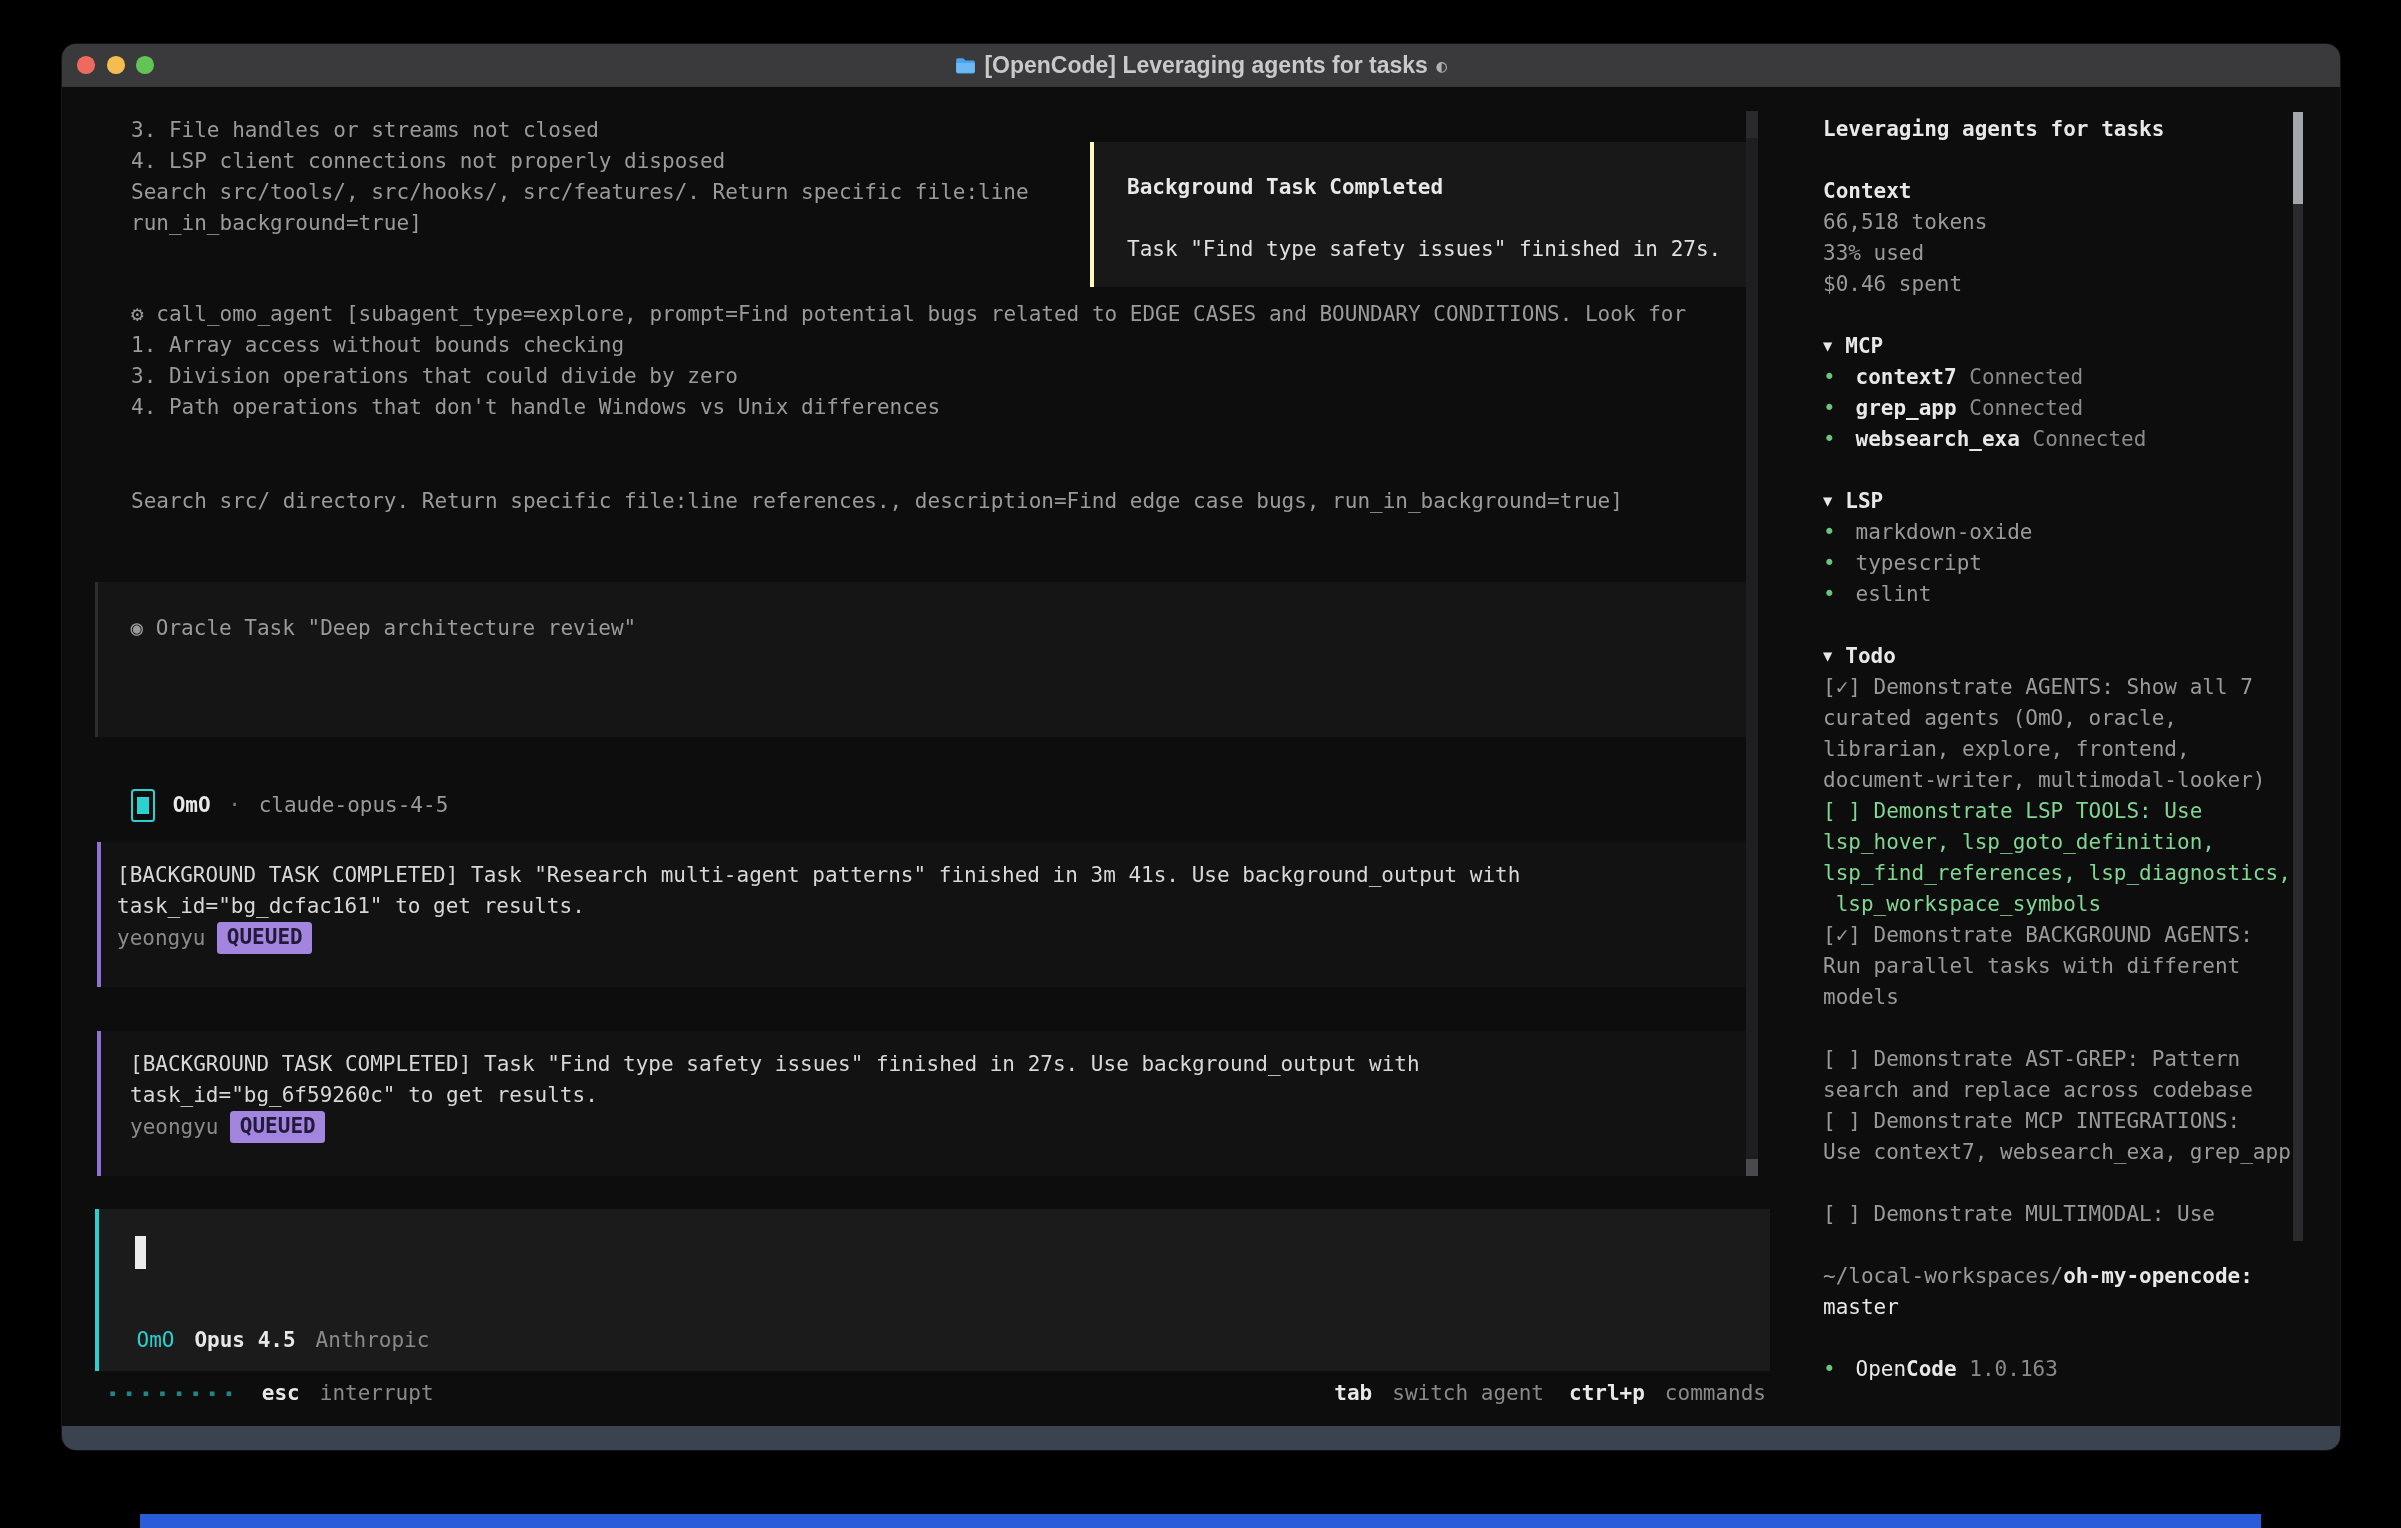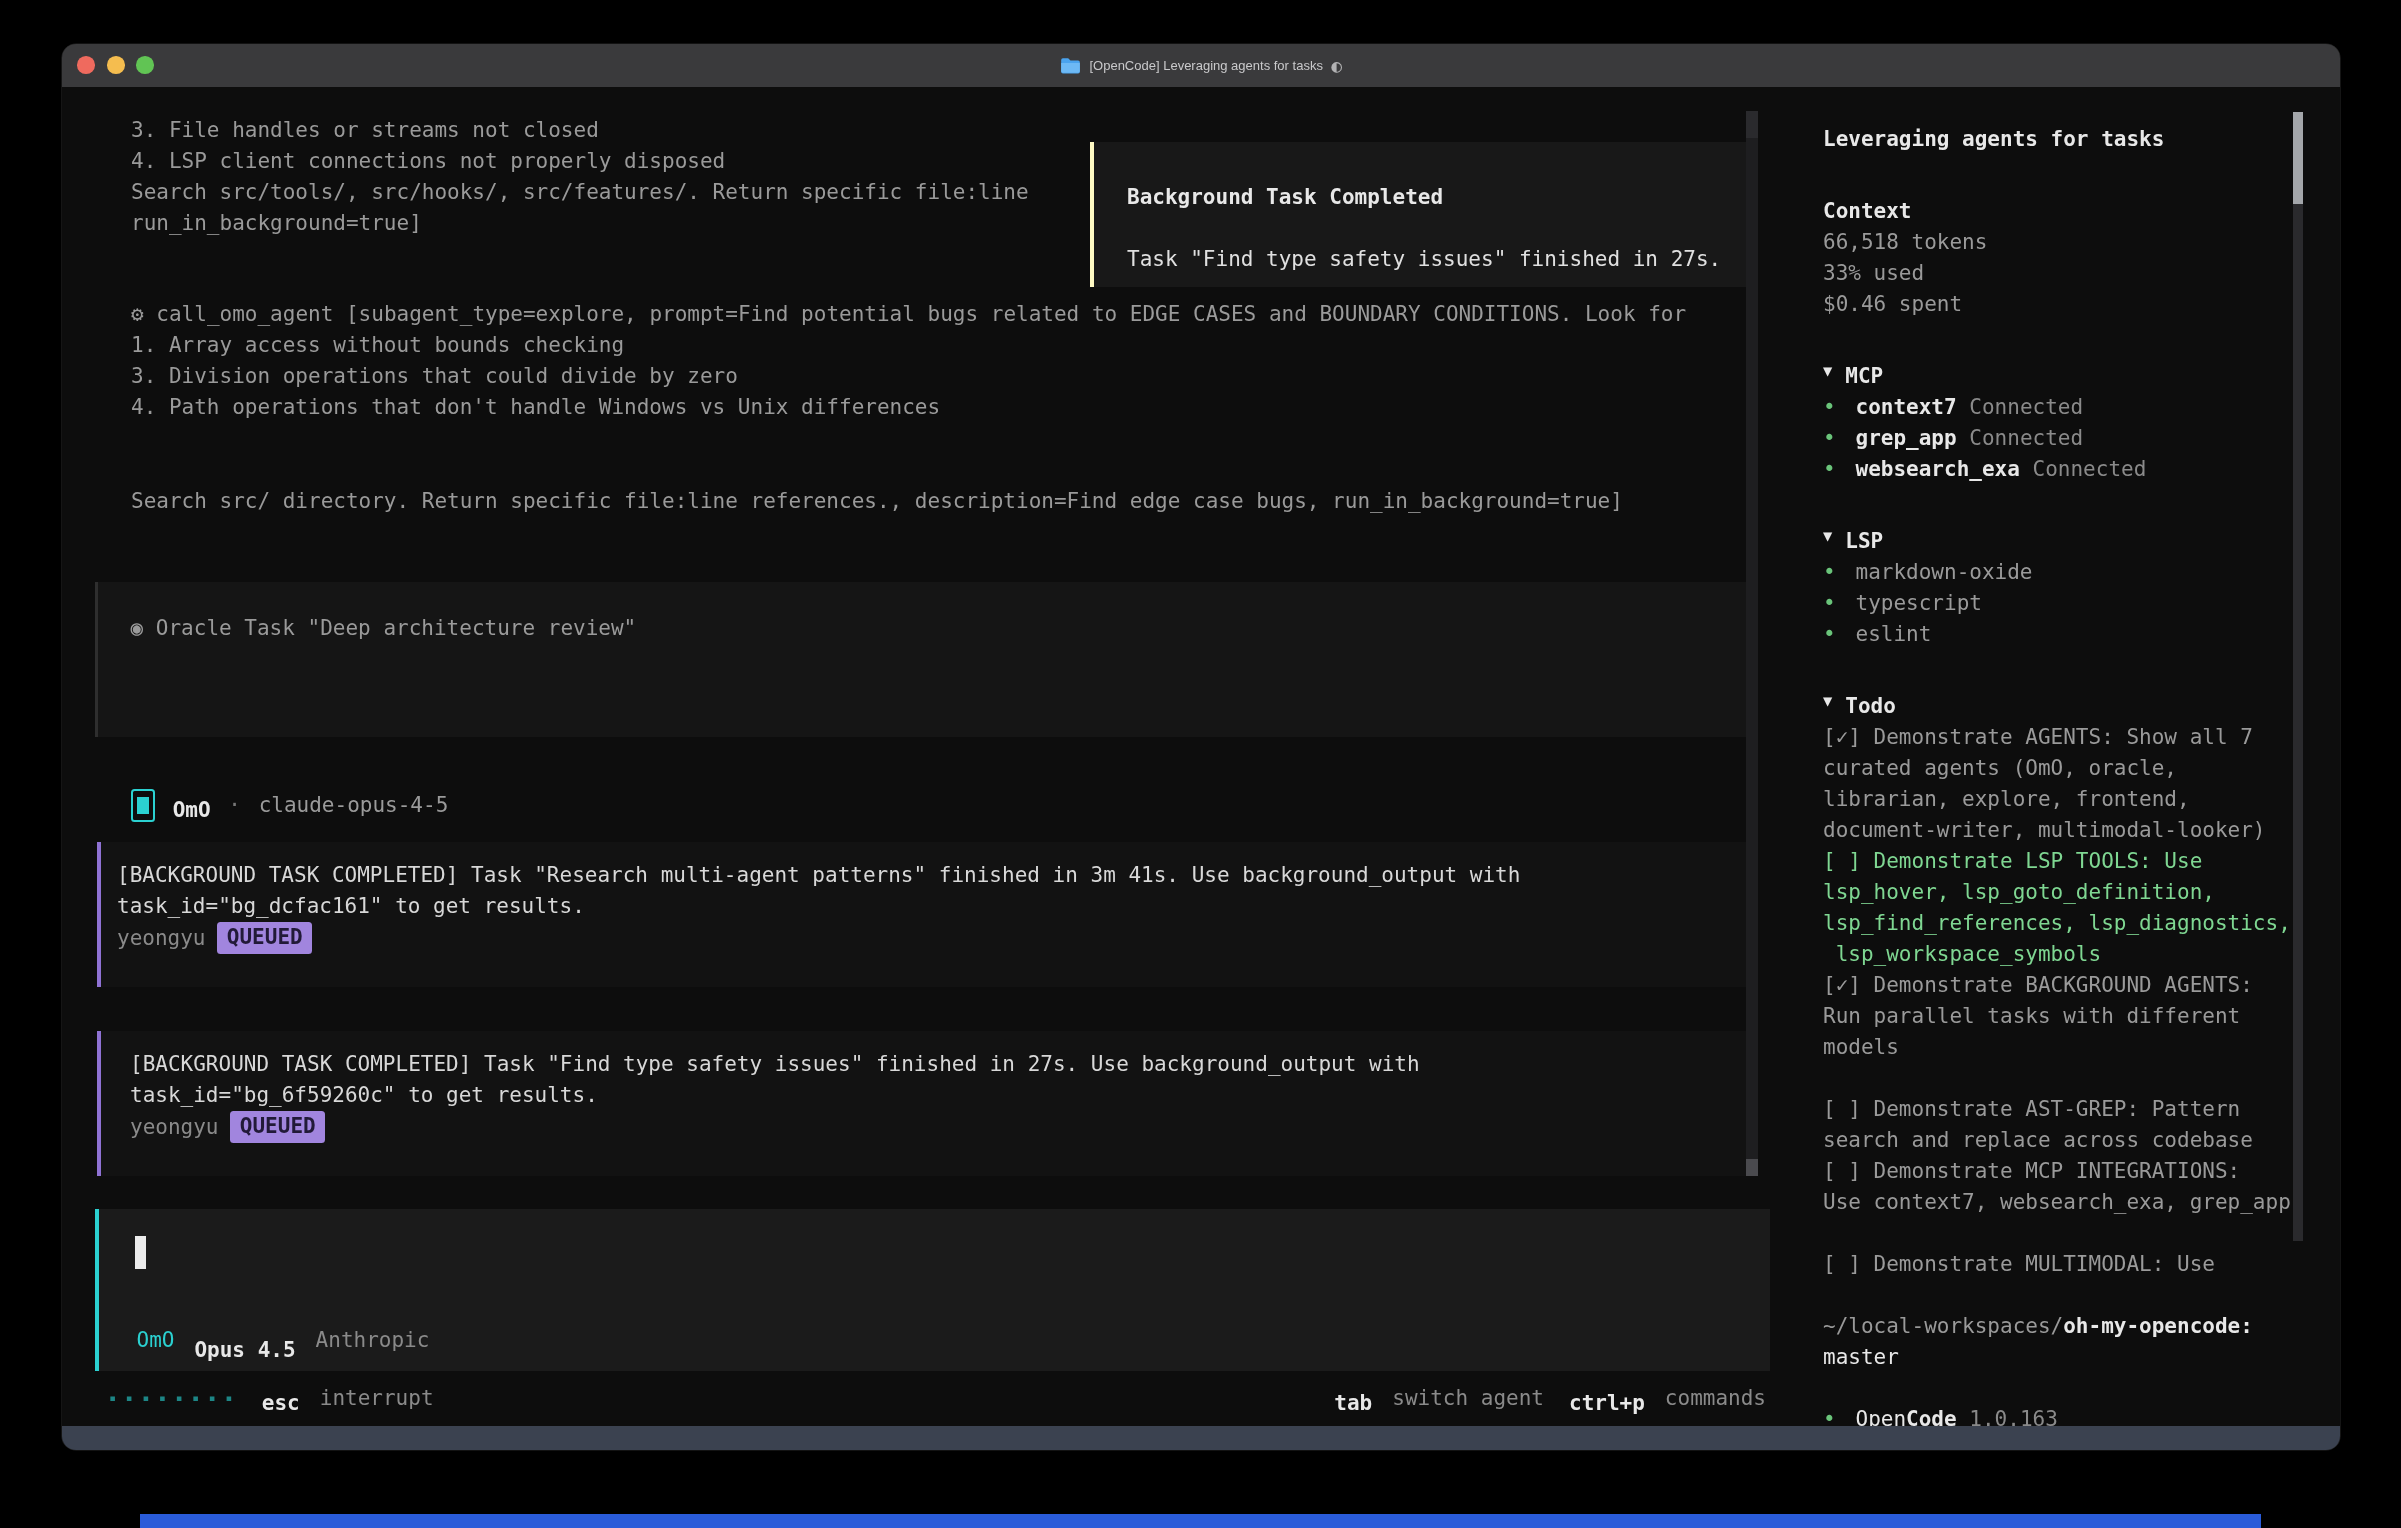--- a/index.html
+++ b/index.html
@@ -6,28 +6,28 @@
   .screen{position:relative;width:2401px;height:1528px;background:#000;overflow:hidden;
           font-family:"DejaVu Sans Mono",monospace;}
   .window{position:absolute;left:62px;top:44px;width:2278px;height:1406px;border-radius:14px;
           background:#0d0d0d;box-shadow:0 0 0 0.6px rgba(255,255,255,.14),0 23.6px 71px rgba(0,0,0,.85);}
   .titlebar{position:absolute;left:0;top:0;right:0;height:43px;background:#3a3a3c;
             border-radius:14px 14px 0 0;border-bottom:0.6px solid #171717;}
   .lights{position:absolute;left:15.4px;top:12.4px;display:flex;gap:11.8px;}
   .light{width:17.7px;height:17.7px;border-radius:50%;}
   .light.red{background:#ef6a5e;} .light.yellow{background:#f5bd4f;} .light.green{background:#61c454;}
   .title-wrap{position:absolute;left:0;right:0;top:0;height:43px;display:flex;align-items:center;justify-content:center;gap:8.3px;}
-  .title-text{font-family:"Liberation Sans",sans-serif;font-weight:400;font-size:13px;color:#c9c9cb;}
+  .title-text{font-family:"Liberation Sans",sans-serif;font-weight:700;font-size:23px;color:#c9c9cb;}
   .title-suffix{font-size:17.7px;color:#b2b2b4;}
   .terminal{position:absolute;left:0;top:43px;right:0;height:1340px;background:#0d0d0d;overflow:hidden;}
   .window-bottom{position:absolute;left:0;right:0;bottom:0;height:23.6px;background:#3b4250;border-radius:0 0 14px 14px;}
   .mono{font:21px/31px "DejaVu Sans Mono",monospace;color:#9a9a9a;}
   .pre{white-space:pre;}
   .prewrap{white-space:pre-wrap;}
-  .white{color:#e8e8e8;} .bold{font-weight:700;margin-top:10px;} .dimtext{color:#8a8a8a;}
+  .white{color:#e8e8e8;} .bold{font-weight:700;} .dimtext{color:#8a8a8a;}
   .greentxt{color:#7fd792;}
   .abs{position:absolute;}
   
   .notif{position:absolute;left:1028px;top:55px;width:663px;height:145px;background:#181818;
          border-left:4px solid #fef9c3;border-right:3px solid #71d58a;box-sizing:border-box;
          padding:29.5px 0 0 33px;}
   
   .oracle{position:absolute;left:32.5px;top:495px;width:1655px;height:155px;background:#151515;
           border-left:3.5px solid #2e2e2e;box-sizing:border-box;padding:31px 0 0 33px;}
   

